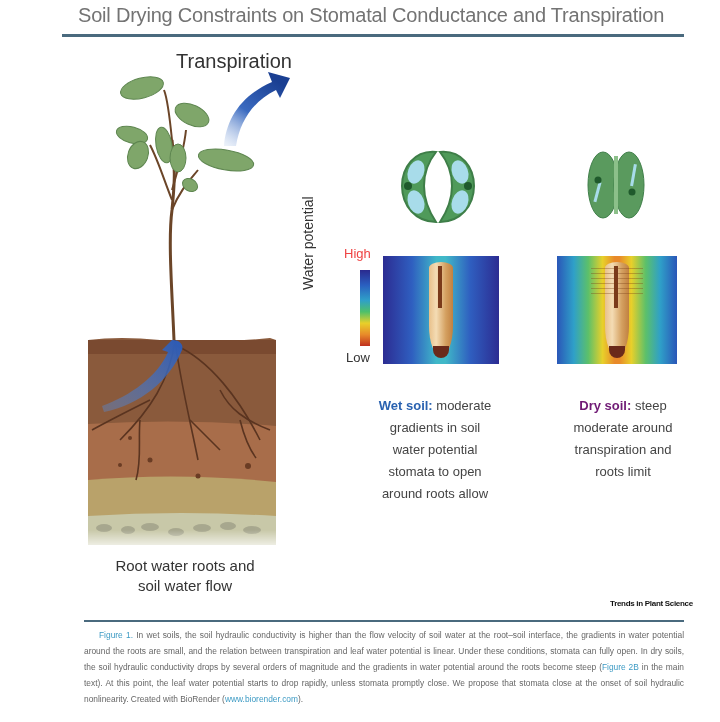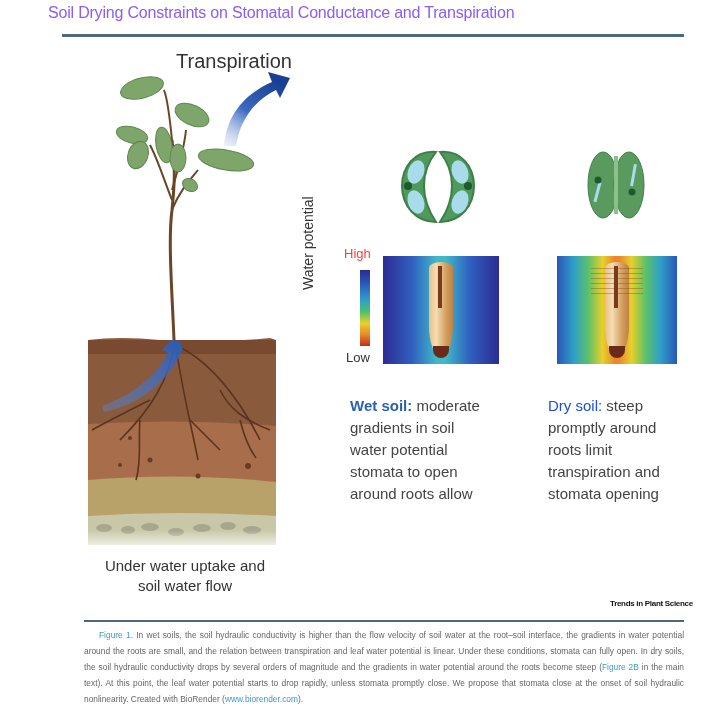--- a/index.html
+++ b/index.html
@@ -1,29 +1,29 @@
 <!DOCTYPE html>
 <html><head>
 <meta charset="utf-8">
 <style>
   html, body { margin:0; padding:0; background:#ffffff; }
   body { width:720px; height:722px; position:relative; overflow:hidden; font-family:"Liberation Sans", sans-serif; color:#333; }
-  .title { position:absolute; left:48px; top:4px; font-size:16px; color:#8b5cf6; letter-spacing:-0.2px; }
+  .title { position:absolute; left:78px; top:4px; font-size:20px; color:#737373; letter-spacing:-0.2px; }
   .title-rule2 { position:absolute; left:62px; top:34px; width:622px; height:3px; background:#4a6a7e; }
   .abs { position:absolute; }
   .transp-label { left:176px; top:50px; font-size:20px; color:#333; }
   .soil-caption { left:90px; top:556px; width:190px; text-align:center; font-size:15px; line-height:20px; color:#333; }
   .wp-label { left:300px; top:290px; font-size:14px; color:#333; transform:rotate(-90deg); transform-origin:left top; width:110px; }
   .scale-hi { left:344px; top:246px; font-size:13px; color:#ef4444; }
   .scale-lo { left:346px; top:350px; font-size:13px; color:#333; }
-  .desc { font-size:15px; line-height:22px; text-align:left; color:#444; }
+  .desc { font-size:13px; line-height:22px; text-align:center; color:#444; }
   .desc-wet { left:350px; top:395px; width:170px; }
   .desc-dry { left:548px; top:395px; width:150px; }
   .wet-key { color:#2a62b0; font-weight:bold; }
-  .dry-key { color:#1d4ed8; font-weight:normal; }
+  .dry-key { color:#701a75; font-weight:bold; }
   .journal { left:580px; top:599px; font-size:8px; font-weight:bold; color:#111; letter-spacing:-0.3px;margin-left:30px; }
   .cap-rule { left:84px; top:620px; width:600px; height:2px; background:#4a6a7e; }
   .caption { left:84px; top:627px; width:600px; font-size:8.4px; line-height:16px; color:#666; text-align:justify; }
   .fig-label { color:#3e9bc4;padding-left:15px; }
   .link { color:#3e9bc4; }
 </style>
 </head>
 <body>
 
 <div class="title">Soil Drying Constraints on Stomatal Conductance and Transpiration</div>
@@ -101,21 +101,21 @@
         <circle cx="168" cy="426" r="3"></circle>
         <circle cx="50" cy="398" r="2"></circle>
       </g>
 
     <path d="M92 300 C100 300 104 305 102 310 C90 340 60 365 24 372 L22 366 C50 356 78 336 88 312 L82 310 Z" fill="url(#rootArrowGrad)"></path>
   </g>
 </svg>
 
 <div class="abs transp-label">Transpiration</div>
 <div class="abs soil-caption">
-  <div>Under water uptake and</div>
+  <div>Root water roots and</div>
   <div>soil water flow</div>
 </div>
 
 <svg class="abs" style="left:398px;top:148px" width="80" height="78" viewBox="0 0 80 78">
   <path d="M38 4 C16 2 4 20 4 38 C4 58 18 74 38 74 C30 62 26 50 26 38 C26 26 30 14 38 4 Z" fill="#4f9a5a" stroke="#3e7e48" stroke-width="2"></path>
   <path d="M42 4 C64 2 76 20 76 38 C76 58 62 74 42 74 C50 62 54 50 54 38 C54 26 50 14 42 4 Z" fill="#4f9a5a" stroke="#3e7e48" stroke-width="2"></path>
   <ellipse cx="18" cy="24" rx="8" ry="12" fill="#a8dcea" transform="rotate(20 18 24)"></ellipse>
   <ellipse cx="18" cy="54" rx="8" ry="12" fill="#a8dcea" transform="rotate(-20 18 54)"></ellipse>
   <ellipse cx="62" cy="24" rx="8" ry="12" fill="#a8dcea" transform="rotate(-20 62 24)"></ellipse>
   <ellipse cx="62" cy="54" rx="8" ry="12" fill="#a8dcea" transform="rotate(20 62 54)"></ellipse>
@@ -153,23 +153,22 @@
 
 <div class="abs desc desc-wet">
   <div><span class="wet-key">Wet soil:</span><span> moderate</span></div>
   <div>gradients in soil</div>
   <div>water potential</div>
   <div>stomata to open</div>
   <div>around roots allow</div>
 </div>
 <div class="abs desc desc-dry">
   <div><span class="dry-key">Dry soil:</span><span> steep</span></div>
-  <div>promptly around</div>
+  <div>moderate around</div>
+  <div>transpiration and</div>
   <div>roots limit</div>
-  <div>transpiration and</div>
-  <div>stomata opening</div>
 </div>
 
 <div class="abs journal">Trends in Plant Science</div>
 <div class="abs cap-rule"></div>
 <div class="abs caption">
   <span class="fig-label">Figure 1.</span><span> In wet soils, the soil hydraulic conductivity is higher than the flow velocity of soil water at the root–soil interface, the gradients in water potential around the roots are small, and the relation between transpiration and leaf water potential is linear. Under these conditions, stomata can fully open. In dry soils, the soil hydraulic conductivity drops by several orders of magnitude and the gradients in water potential around the roots become steep (</span><span class="link">Figure 2B</span><span> in the main text). At this point, the leaf water potential starts to drop rapidly, unless stomata promptly close. We propose that stomata close at the onset of soil hydraulic nonlinearity. Created with BioRender (</span><span class="link">www.biorender.com</span><span>).</span>
 </div>
 
 </body></html>

